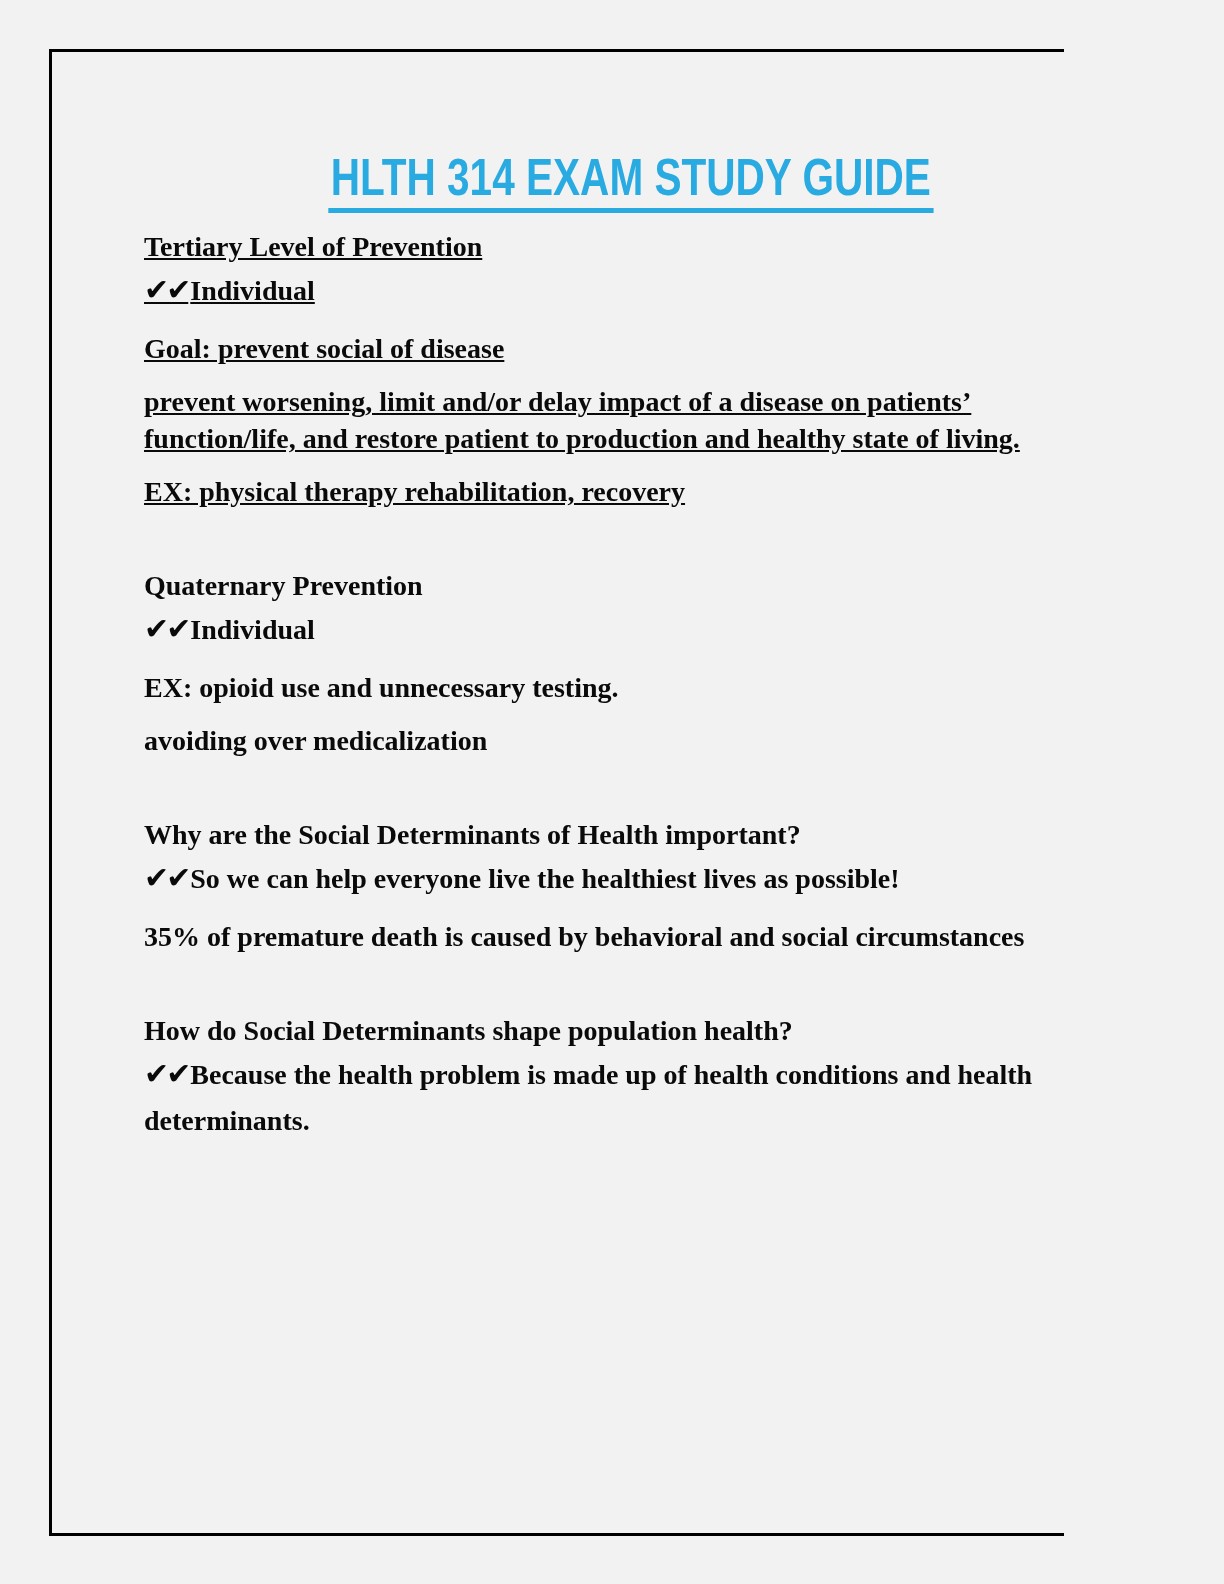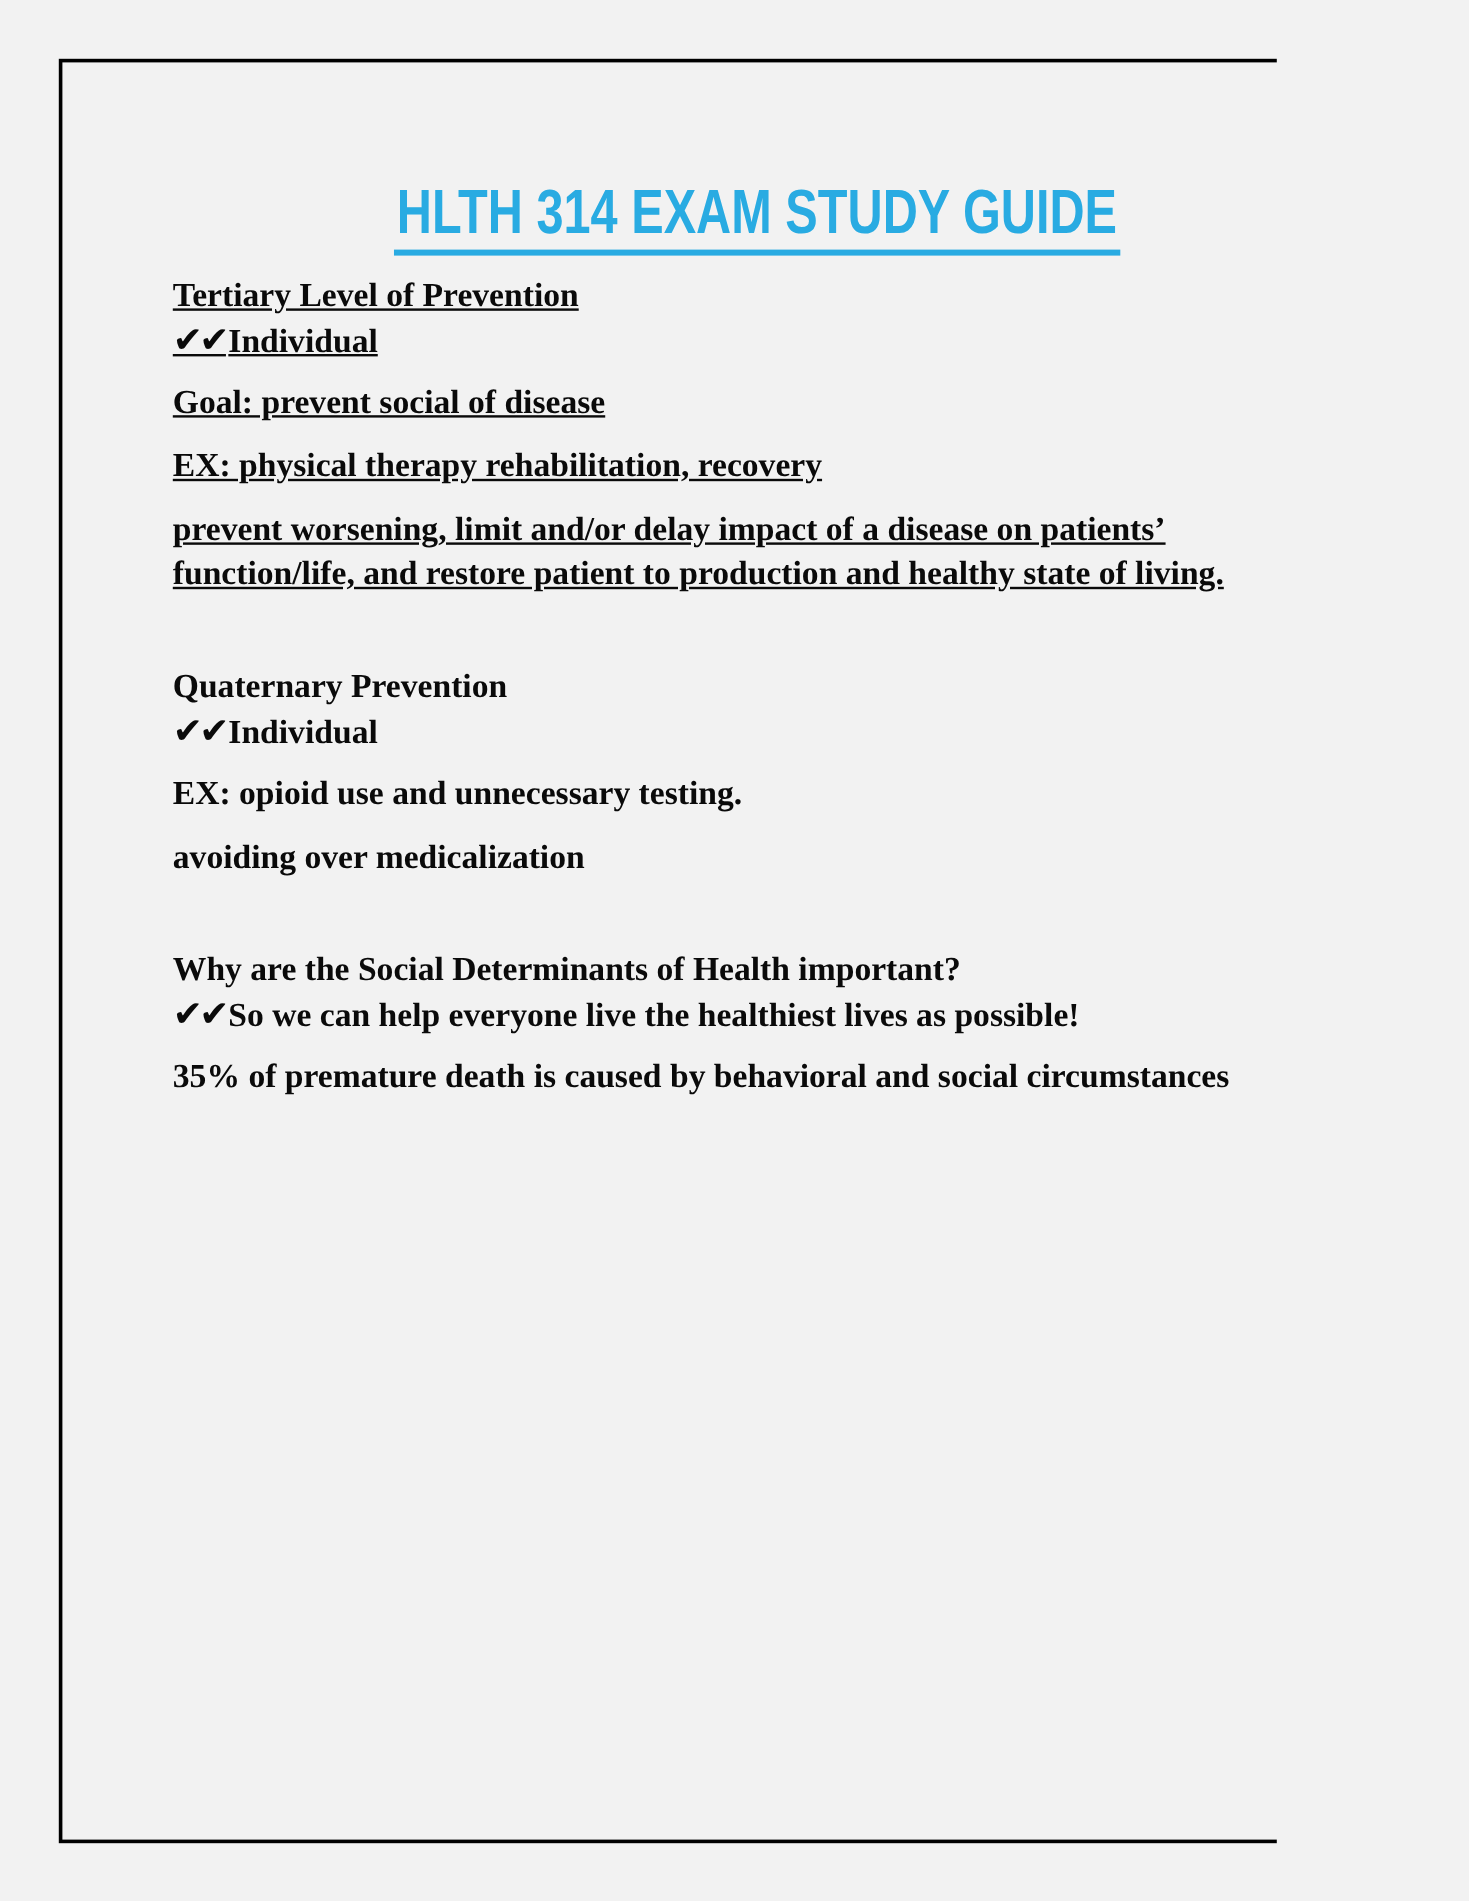--- a/index.html
+++ b/index.html
@@ -44,21 +44,21 @@
     font-weight: bold;
   }
   .qa.first { margin-top: 14px; text-decoration: underline; }
   .qa-heading {
     font-size: 28px;
     line-height: 40px;
     font-weight: bold;
   }
   .check-line {
     font-size: 28px;
-    line-height: 33px;
+    line-height: 46px;
     font-weight: bold;
   }
   .check-glyph {
     font-family: "DejaVu Sans", sans-serif;
     font-size: 30px;
     letter-spacing: -3px;
     margin-right: 2px;
     font-weight: bold;
   }
   .para {
@@ -74,33 +74,37 @@
 
 <div class="canvas">
   <div class="page-frame">
 
     <h1 class="doc-title"><span class="title-text">HLTH 314 EXAM STUDY GUIDE</span></h1>
 
     <section class="qa first">
       <p class="qa-heading">Tertiary Level of Prevention</p>
       <p class="check-line"><span class="check-glyph">✔✔</span><span class="answer-text">Individual</span></p>
       <p class="para">Goal: prevent social of disease</p>
+      <p class="para">prevent worsening, limit and/or delay impact of a disease on patients’ function/life, and restore patient to production and healthy state of living.</p>
       <p class="para">EX: physical therapy rehabilitation, recovery</p>
-      <p class="para">prevent worsening, limit and/or delay impact of a disease on patients’ function/life, and restore patient to production and healthy state of living.</p>
     </section>
 
     <section class="qa">
       <p class="qa-heading">Quaternary Prevention</p>
       <p class="check-line"><span class="check-glyph">✔✔</span><span class="answer-text">Individual</span></p>
       <p class="para">EX: opioid use and unnecessary testing.</p>
       <p class="para">avoiding over medicalization</p>
     </section>
 
     <section class="qa">
       <p class="qa-heading">Why are the Social Determinants of Health important?</p>
       <p class="check-line"><span class="check-glyph">✔✔</span><span class="answer-text">So we can help everyone live the healthiest lives as possible!</span></p>
       <p class="para">35% of premature death is caused by behavioral and social circumstances</p>
     </section>
 
+    <section class="qa">
+      <p class="qa-heading">How do Social Determinants shape population health?</p>
+      <p class="check-line"><span class="check-glyph">✔✔</span><span class="answer-text">Because the health problem is made up of health conditions and health determinants.</span></p>
+    </section>
 
 
   </div>
 </div>
 
 </body></html>

